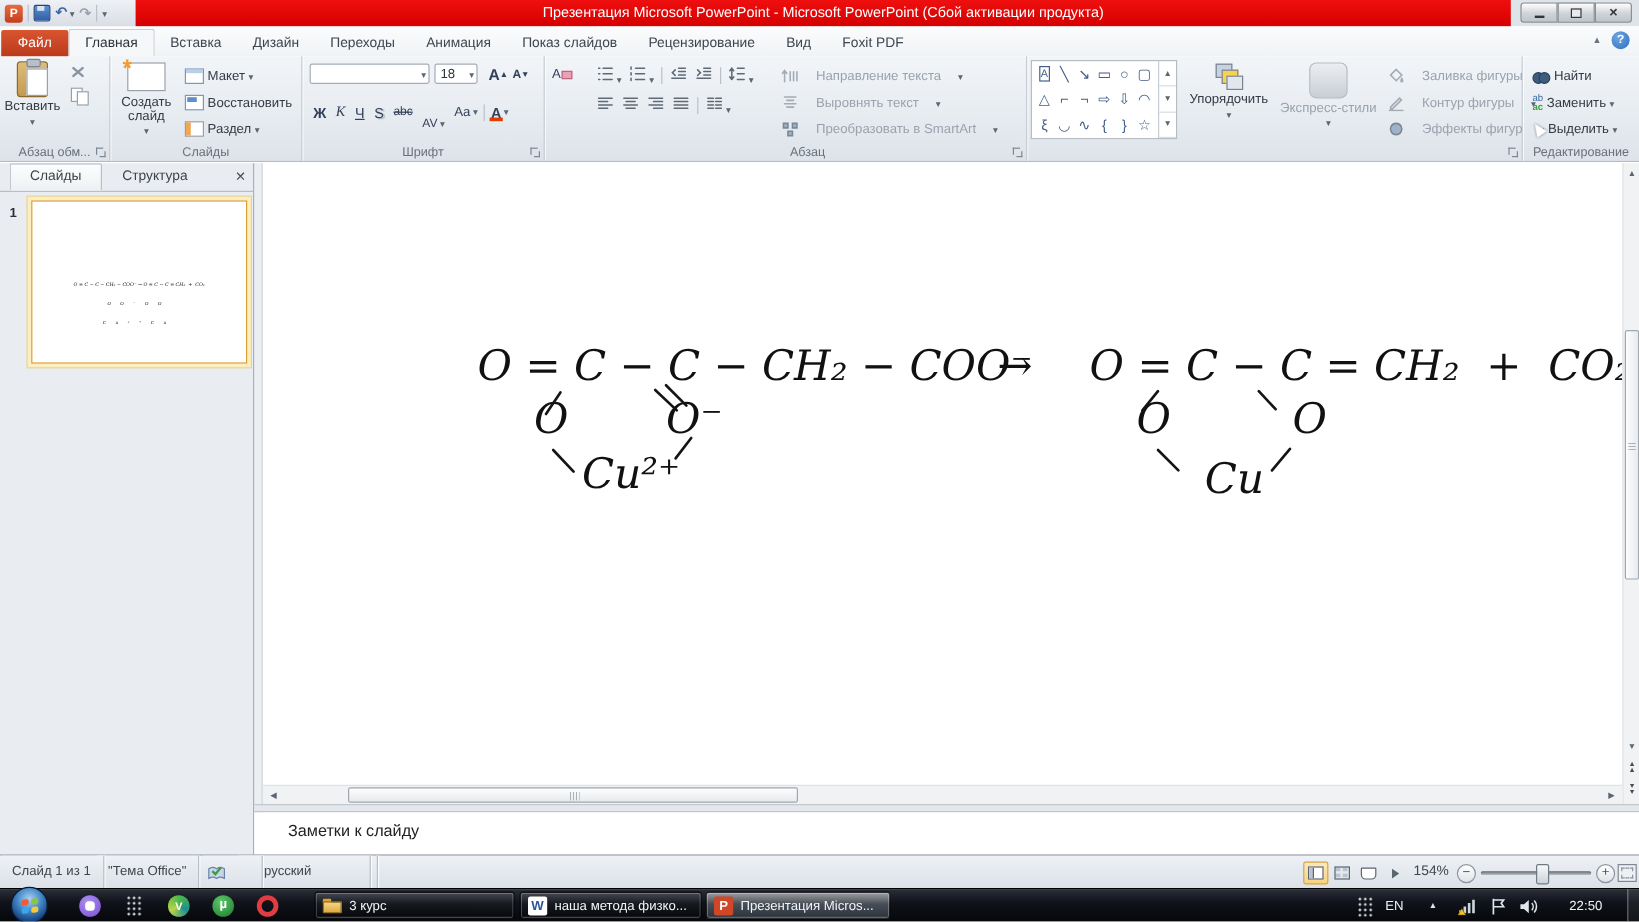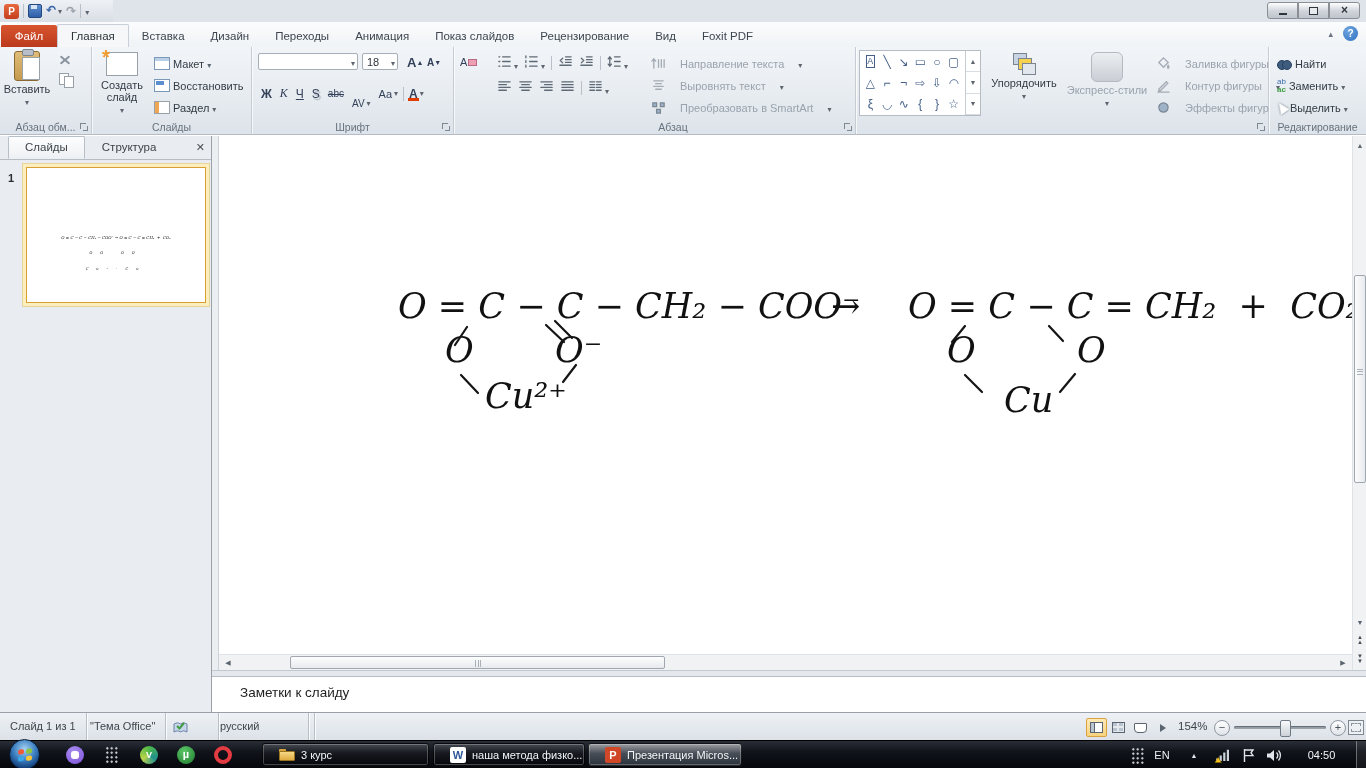--- a/index.html
+++ b/index.html
@@ -176,21 +176,21 @@
   .orb{position:absolute;left:9px;top:-2px;width:31px;height:31px;border-radius:50%;background:radial-gradient(circle at 50% 32%,#a6d4f2,#3c7fc0 45%,#123d77 78%,#0a2a55);border:1px solid #081a33;box-sizing:border-box;}
   .orb .flag{position:absolute;left:8px;top:9px;width:14px;height:12px;transform:skewY(-6deg);}
   .orb .flag i{position:absolute;width:6px;height:5px;border-radius:2px;}
   .orb .flag i:nth-child(1){left:0;top:0;background:#ef5a39;}
   .orb .flag i:nth-child(2){right:0;top:0;background:#8cc63f;}
   .orb .flag i:nth-child(3){left:0;bottom:0;background:#3aa7e8;}
   .orb .flag i:nth-child(4){right:0;bottom:0;background:#f8c636;}
   .pin{position:absolute;top:5px;width:18px;height:18px;}
   .dotgrid{background-image:radial-gradient(#cfd3d8 1px,transparent 1.3px);background-size:4.5px 4.5px;}
   .circ{border-radius:50%;text-align:center;color:#fff;font-weight:bold;}
-  .tbtn{position:absolute;top:2px;height:23px;border:1px solid rgba(0,0,0,.7);box-shadow:inset 0 0 0 1px rgba(255,255,255,.25);border-radius:3px;background:linear-gradient(rgba(255,255,255,.16),rgba(255,255,255,.03) 45%,rgba(0,0,0,.14));display:flex;align-items:center;gap:6px;padding:0 16px;box-sizing:border-box;color:#f2f5f8;white-space:nowrap;overflow:hidden;}
+  .tbtn{position:absolute;top:2px;height:23px;border:1px solid rgba(0,0,0,.7);box-shadow:inset 0 0 0 1px rgba(255,255,255,.25);border-radius:3px;background:linear-gradient(rgba(255,255,255,.16),rgba(255,255,255,.03) 45%,rgba(0,0,0,.14));display:flex;align-items:center;gap:6px;padding:0 6px;box-sizing:border-box;color:#f2f5f8;white-space:nowrap;overflow:hidden;}
   .tbtn.active{background:linear-gradient(rgba(255,255,255,.55),rgba(205,218,232,.3) 45%,rgba(140,160,180,.28));}
   .folder-ic{width:16px;height:12px;position:relative;flex:0 0 auto;}
   .folder-ic:before{content:"";position:absolute;left:0;top:0;width:7px;height:4px;background:#d9a33c;border-radius:1px;}
   .folder-ic:after{content:"";position:absolute;left:0;top:2px;width:16px;height:10px;background:linear-gradient(#f6d784,#e0ab42);border:1px solid #9a7322;border-radius:1px;box-sizing:border-box;}
   .doc-ic{width:16px;height:16px;border-radius:2px;background:#fff;text-align:center;line-height:16px;font-weight:bold;font-size:11px;flex:0 0 auto;}
   .tray{position:absolute;right:0;top:0;height:28px;}
   .trayitem{position:absolute;top:0;height:28px;display:flex;align-items:center;justify-content:center;}
   .clock{font-size:11px;color:#f2f5f8;}
   .showdesk{position:absolute;right:0;top:0;width:9px;height:28px;border-left:1px solid rgba(255,255,255,.35);background:rgba(255,255,255,.06);}
 </style>
@@ -202,20 +202,21 @@
   <div class="titlebar">
     <div class="qat">
       <span class="pp-app">P</span>
       <span class="qat-sep"></span>
       <span class="i-save"></span>
       <span class="qat-ic i-undo dd">↶</span>
       <span class="qat-ic i-redo">↷</span>
       <span class="qat-sep"></span>
       <span class="dd-plain"></span>
     </div>
+    <div class="title-red">Презентация Microsoft PowerPoint  -  Microsoft PowerPoint (Сбой активации продукта)</div>
     <div class="win-controls">
       <span class="winbtn">
           <span class="g-min"></span>
         </span>
       <span class="winbtn">
           <span class="g-rest"></span>
         </span>
       <span class="winbtn">
           <span class="g-close">×</span>
         </span>
@@ -620,18 +621,18 @@
         <svg width="13" height="16" viewBox="0 0 13 16">
           <path d="M2.5 15V2M2.5 3h8.5L9 5.8 11 8.6H2.5" fill="none" stroke="#dfe5ea" stroke-width="1.4"></path>
         </svg>
       </span>
       <span class="trayitem" style="right:82px;width:22px;">
         <svg width="17" height="15" viewBox="0 0 17 15">
           <path d="M2 5.5v4h3l4 3.5v-11L5 5.5z" fill="#dfe5ea"></path>
           <path d="M11.5 4.5a4.5 4.5 0 0 1 0 6M13.5 2.5a7.5 7.5 0 0 1 0 10" fill="none" stroke="#dfe5ea" stroke-width="1.3"></path>
         </svg>
       </span>
-      <span class="trayitem clock" style="right:22px;width:45px;">04:50</span>
+      <span class="trayitem clock" style="right:22px;width:45px;">22:50</span>
       <span class="showdesk"></span>
     </div>
   </div>
 
 </div>
 
 </body></html>

